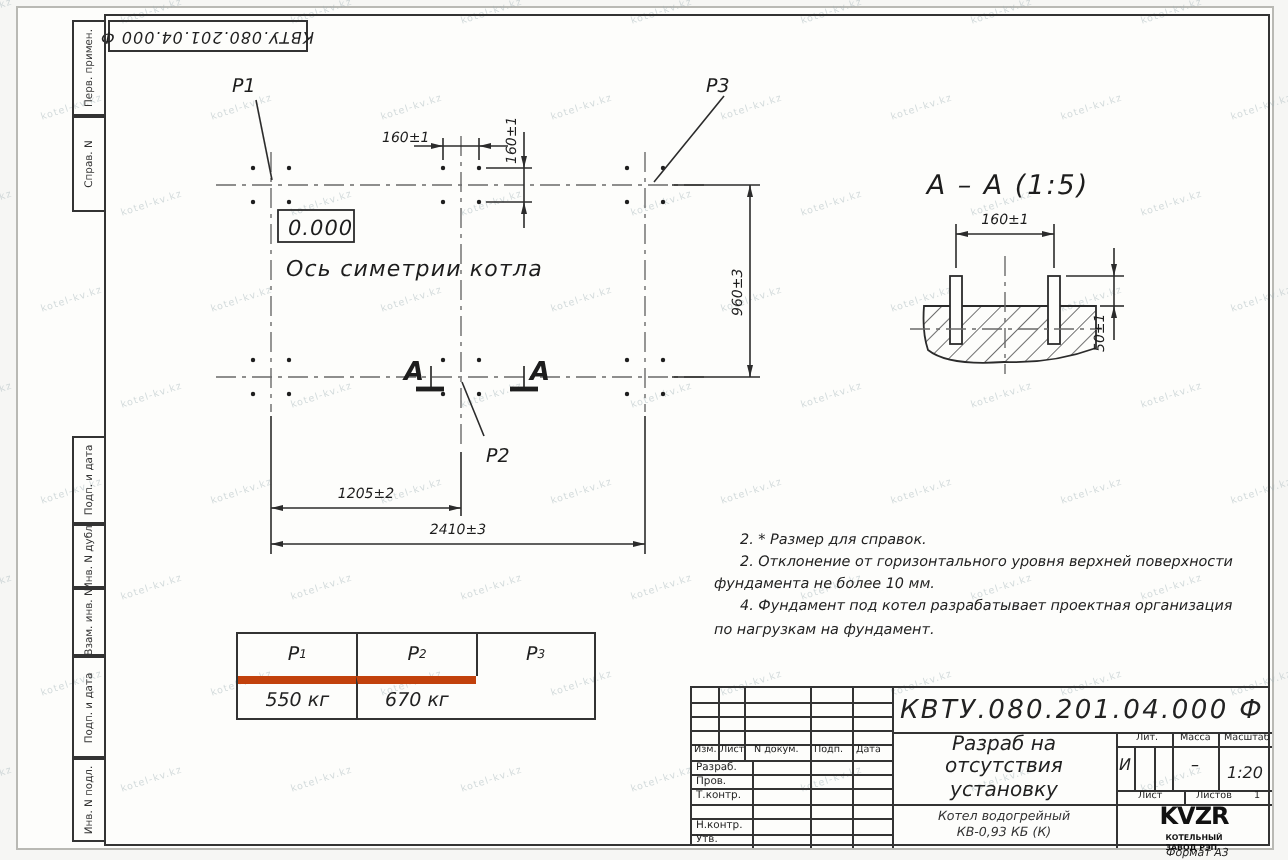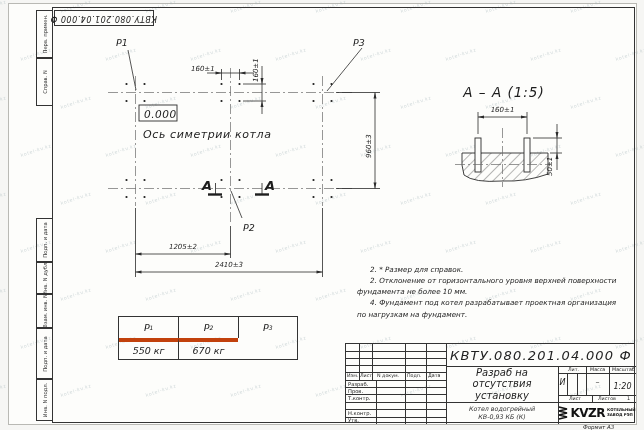--- a/index.html
+++ b/index.html
@@ -50,21 +50,21 @@
       align-items:center;justify-content:center;font:italic 13px "DejaVu Sans",sans-serif;
       letter-spacing:1.2px;white-space:nowrap;}
   #tname{position:absolute;left:100px;top:22px;width:112px;height:36px;display:flex;
       flex-direction:column;align-items:center;justify-content:center;
       font:italic 10px "DejaVu Sans",sans-serif;line-height:1.15;}
   #tproduct{position:absolute;left:100px;top:58px;width:112px;height:22px;display:flex;
       flex-direction:column;align-items:center;justify-content:center;
       font:italic 6.3px "DejaVu Sans",sans-serif;line-height:1.3;color:#333;}
   .cellval{position:absolute;font:italic 8px "DejaVu Sans",sans-serif;transform:translateX(-50%);}
   #logo{position:absolute;left:212px;top:58px;width:78px;height:22px;display:flex;
-      align-items:center;justify-content:center;gap:2px;}
+      align-items:center;justify-content:center;gap:2px;flex-direction:column;}
   #logo .kvzr{font:bold 12px "DejaVu Sans",sans-serif;letter-spacing:-.5px;color:#111;}
   #logo .cap{font:bold 3.9px "DejaVu Sans",sans-serif;line-height:1.25;color:#111;}
   #format{position:absolute;left:583px;top:424px;font:italic 5.5px "DejaVu Sans",sans-serif;}
 </style>
 </head>
 <body>
 
 <div id="stage">
   <div class="paper"></div>
   <div id="wm-layer">

